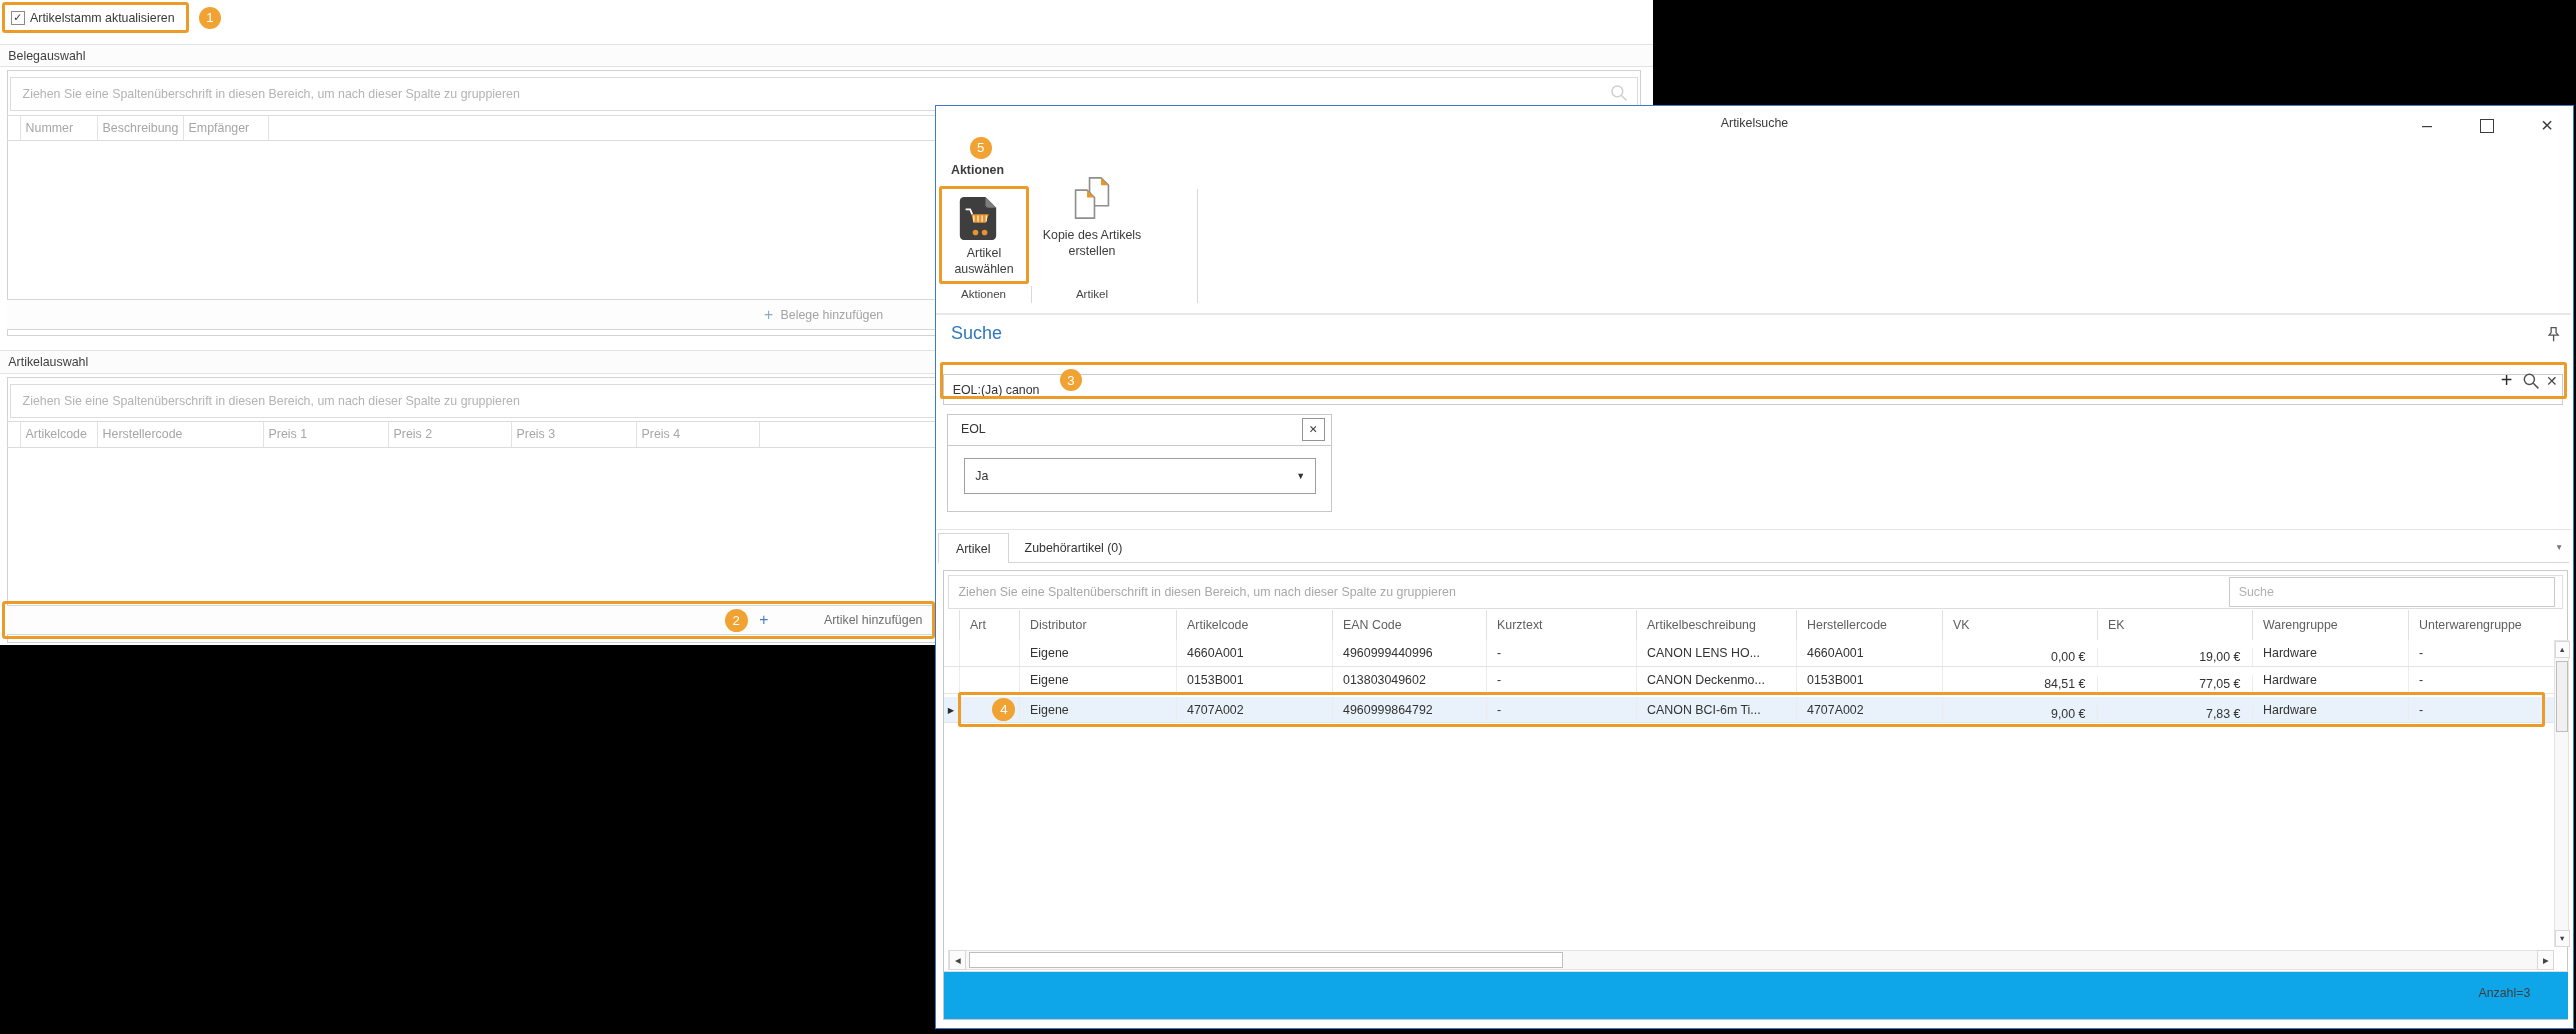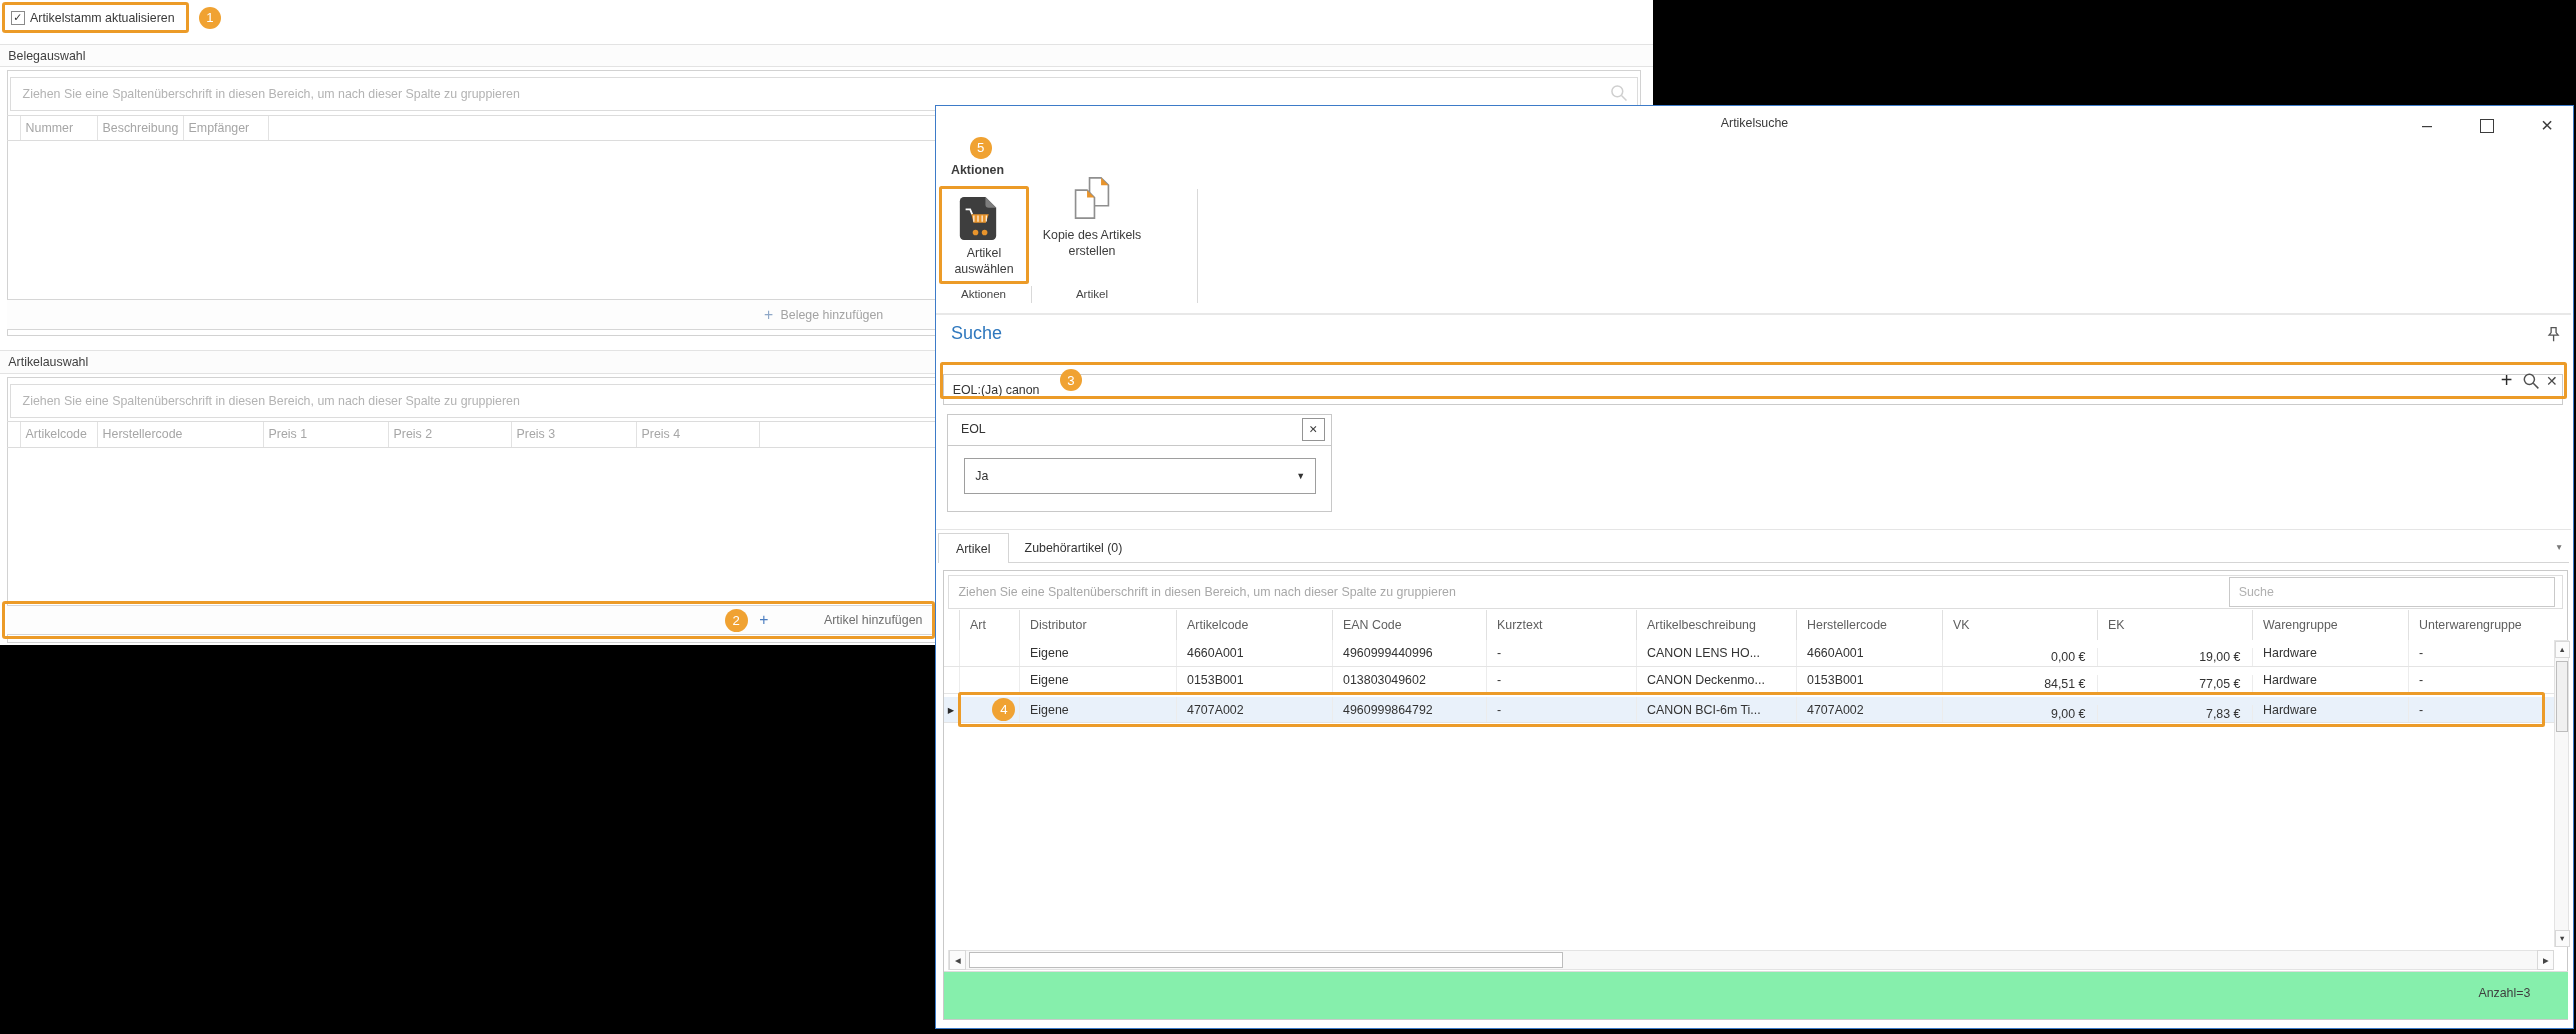--- a/index.html
+++ b/index.html
@@ -302,18 +302,18 @@
     <div class="abs strack" style="left:4.1px;top:379px;width:1606px;height:20px;">
       <div class="abs sbtn" style="left:0;top:-0.8px;width:16.5px;height:20px;">
         <span>◀</span>
       </div>
       <div class="abs sthumb" style="left:20px;top:0.8px;width:594px;height:16.5px;background:#fff;"></div>
       <div class="abs sbtn" style="left:1588px;top:-0.8px;width:16.5px;height:20px;">
         <span>▶</span>
       </div>
     </div>
 
-    <div class="abs" style="left:0;top:400px;width:1624px;height:48px;border-top:0.8px solid #ddd;background:#86efac;">
+    <div class="abs" style="left:0;top:400px;width:1624px;height:48px;border-top:0.8px solid #ddd;background:#0ea5e9;">
       <span class="abs nw" style="right:38px;top:14px;font-size:12.4px;color:#3f3f3f;">Anzahl=3</span>
     </div>
   </div>
 </div>
 
 
 </body></html>

